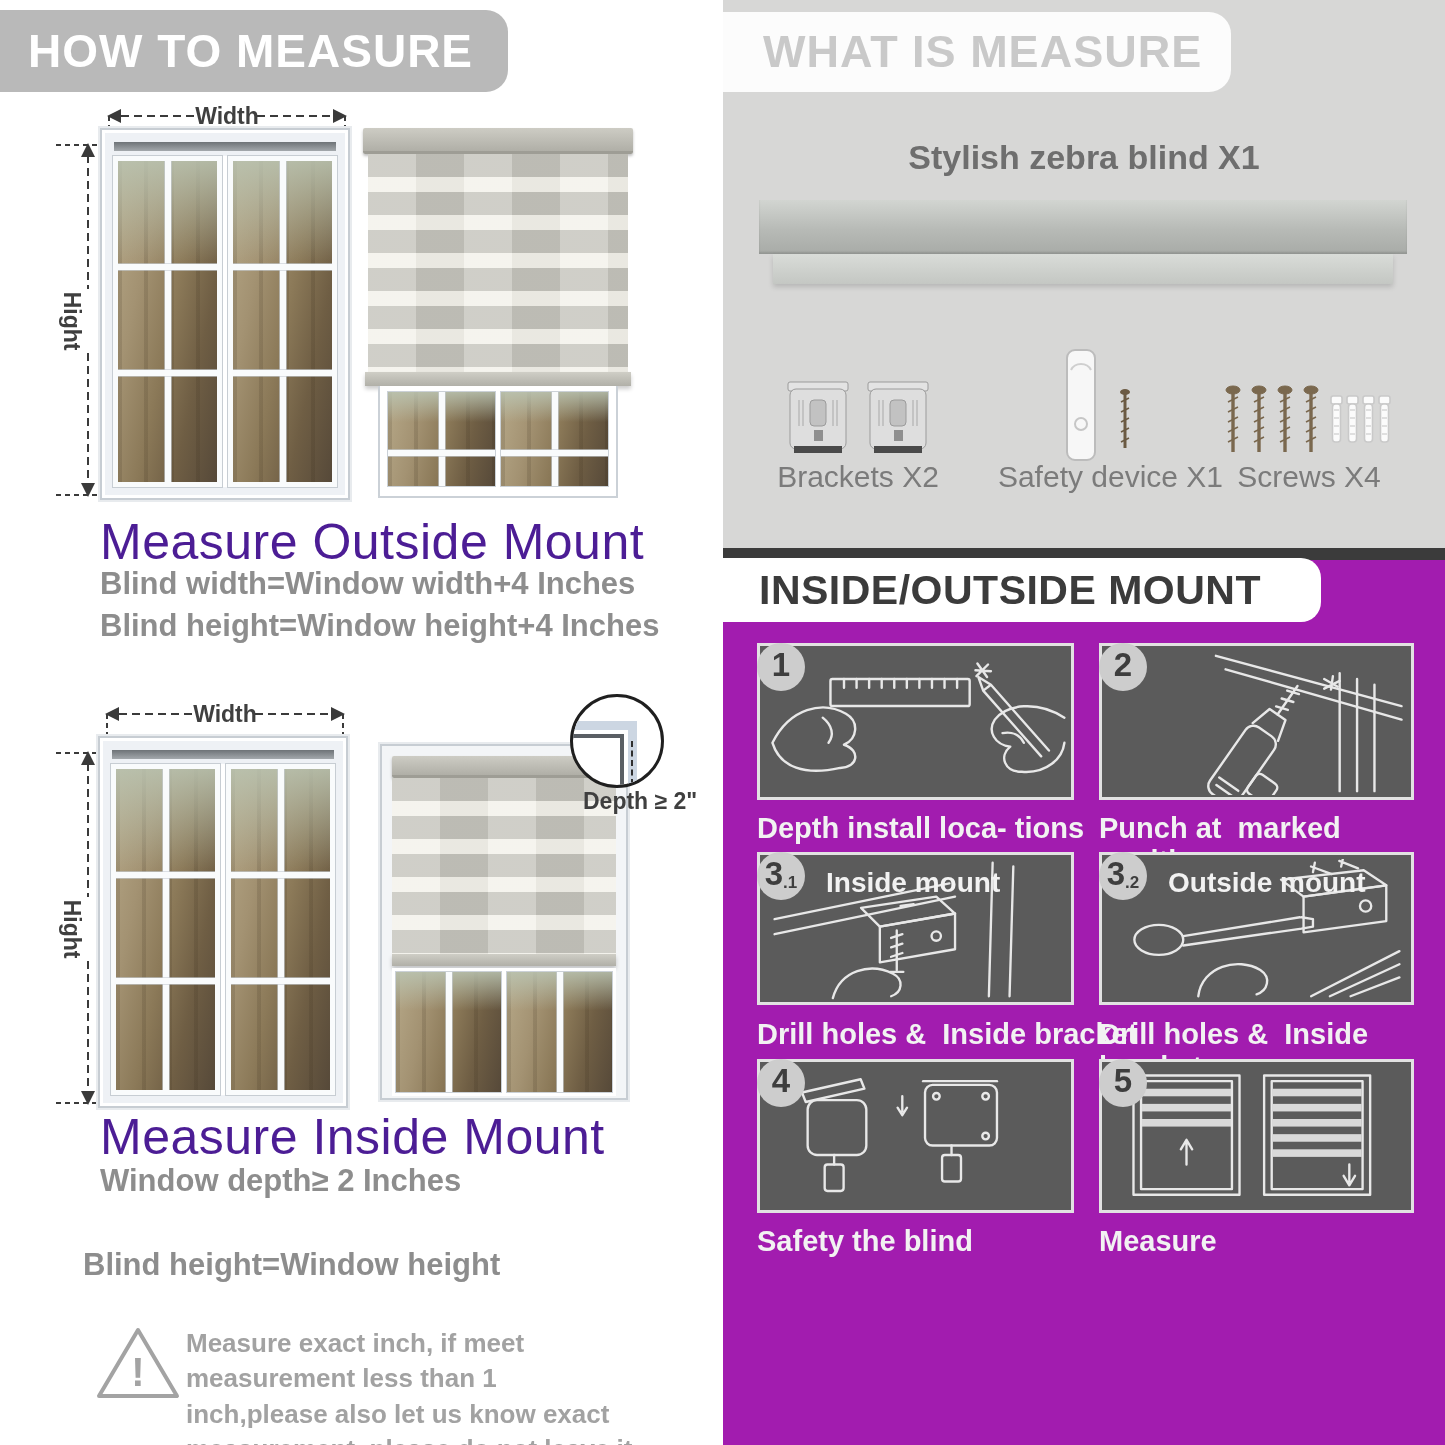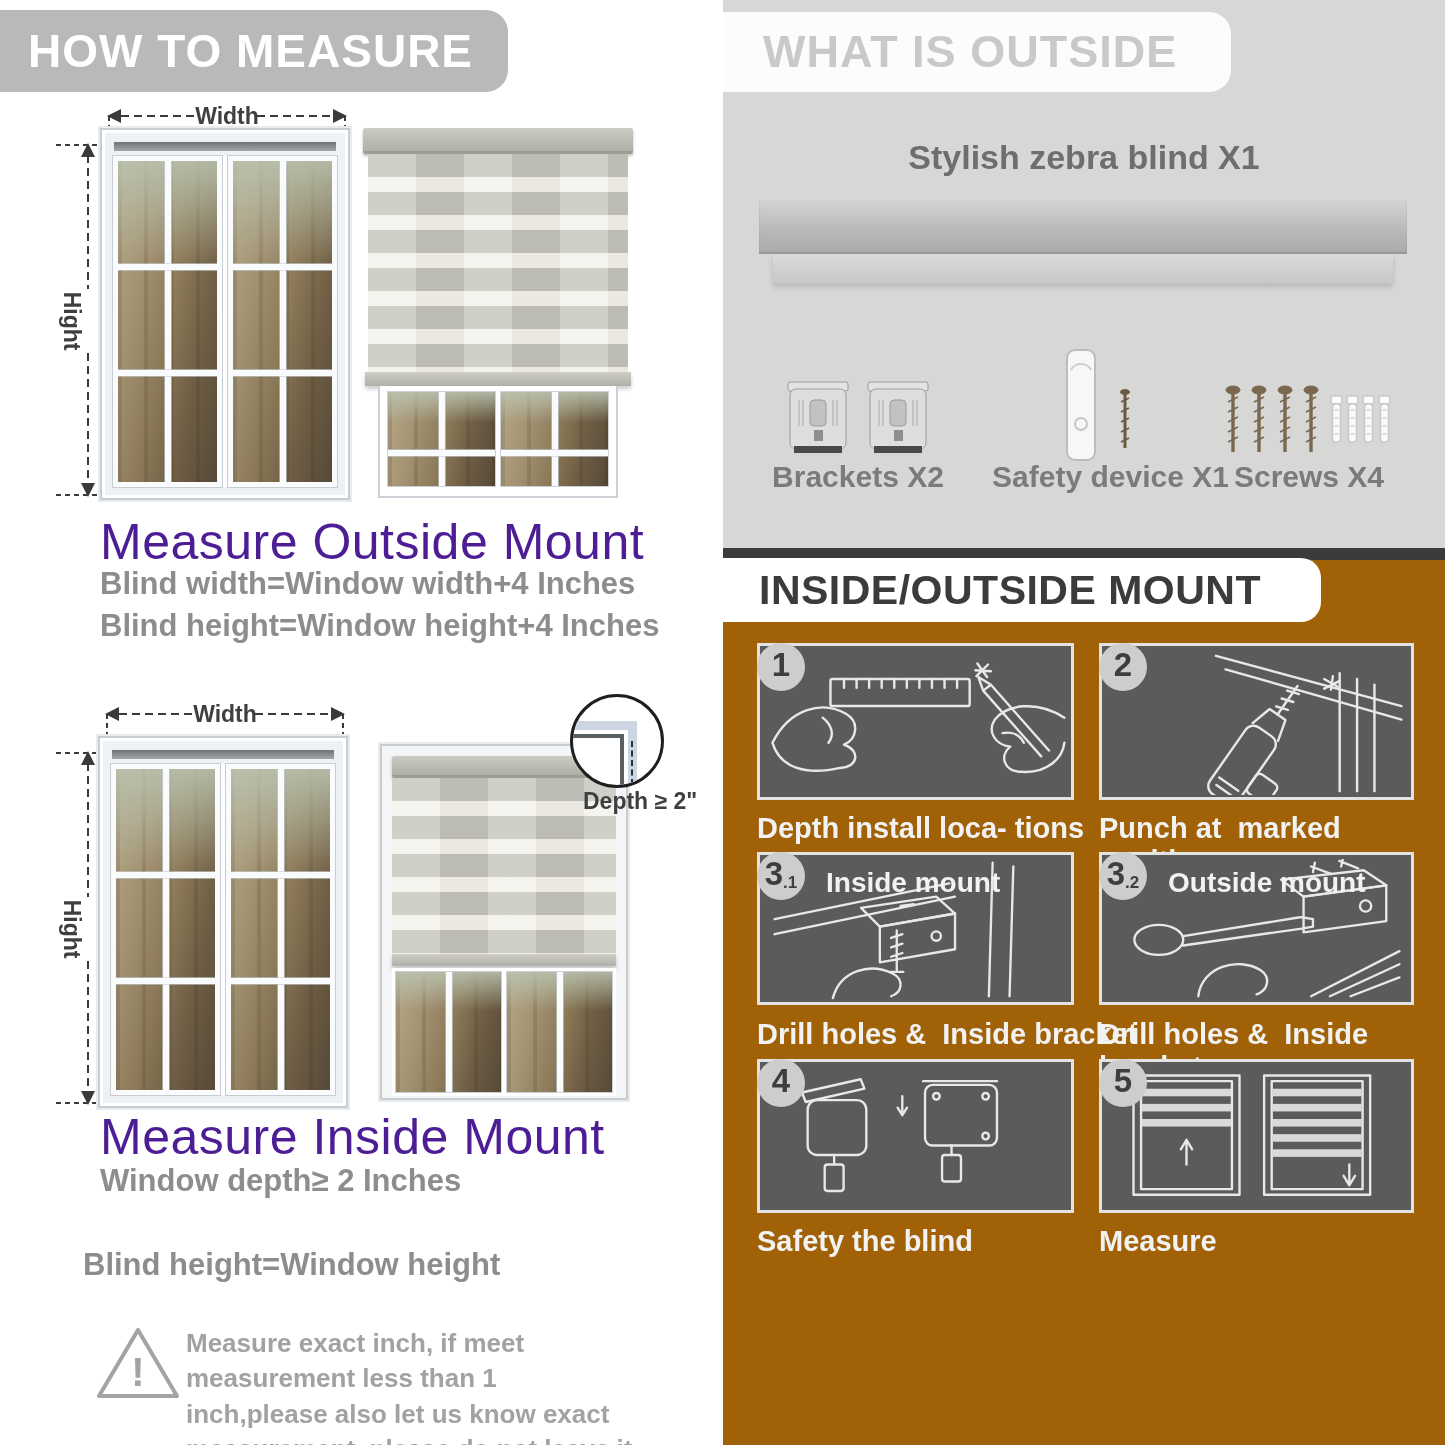--- a/index.html
+++ b/index.html
@@ -51,24 +51,24 @@
   
   .gray-panel{left:723px;top:0;width:722px;height:548px;background:#d7d7d6;}
   .included-header{left:0;top:12px;width:508px;height:80px;background:#fcfcfc;border-radius:0 22px 22px 0;
       display:flex;align-items:center;padding-left:40px;font-size:45px;font-weight:bold;color:#c9c9c9;
       letter-spacing:1px;box-sizing:border-box;}
   .product-label{left:0;right:0;top:138px;text-align:center;font-size:34px;font-weight:bold;color:#6e6e6e;}
   .rail-tier1{height:54px;background:linear-gradient(to bottom,#d2d5d1,#b7bab6 55%,#a8aba7);
       box-shadow:inset 0 -2px 2px rgba(0,0,0,.12);}
   .rail-tier2{height:30px;margin:0 14px;background:linear-gradient(to bottom,#d9dcd8,#c4c7c3);
       box-shadow:0 3px 5px rgba(0,0,0,.15);}
-  .part-label{font-size:30px;font-weight:bold;color:#7b7b7b;text-align:center;}
+  .part-label{font-size:30px;font-weight:normal;color:#7b7b7b;text-align:center;}
 
   .divider{left:723px;top:548px;width:722px;height:12px;background:#3b3b3b;}
-  .dark-panel{left:723px;top:560px;width:722px;height:885px;background:#a16207;}
+  .dark-panel{left:723px;top:560px;width:722px;height:885px;background:#a21caf;}
   .mount-header{left:0;top:-2px;width:598px;height:64px;background:#ffffff;border-radius:0 20px 20px 0;
       display:flex;align-items:center;padding-left:36px;font-size:41px;font-weight:bold;color:#3b3b3b;
       letter-spacing:.5px;box-sizing:border-box;}
   .tile{background:#5b5b5b;border:3px solid #e2e2e2;box-sizing:border-box;}
   .badge{position:absolute;left:-3px;top:-3px;width:48px;height:48px;border-radius:50%;background:#cdcdcd;
       color:#3e3e3e;display:flex;align-items:flex-start;justify-content:center;font-weight:bold;font-size:33px;
       line-height:44px;}
   .badge .sub{font-size:17px;line-height:1;margin-top:22px;}
   .tile-title{position:absolute;left:66px;top:12px;color:#f2f2f2;font-weight:bold;font-size:28px;}
   .step-caption{position:absolute;color:#f2f2f2;font-weight:bold;font-size:29px;white-space:pre-wrap;}
@@ -215,21 +215,21 @@
   <div class="abs body-line" style="left:100px;top:1163px">Window depth≥ 2 Inches</div>
   <div class="abs body-line" style="left:83px;top:1247px">Blind height=Window height</div>
 
   <svg class="abs" style="left:94px;top:1322px" width="88" height="84">
     <path d="M44,8 L83,74 L5,74 Z" fill="none" stroke="#a3a3a3" stroke-width="4" stroke-linejoin="round"></path>
     <text x="44" y="64" text-anchor="middle" font-size="40" font-weight="bold" fill="#a3a3a3">!</text>
   </svg>
   <div class="abs warn-text" style="left:186px;top:1326px;width:452px">Measure exact inch, if meet measurement less than 1 inch,please also let us know exact measurement, please do not leave it</div>
 
   <div class="abs gray-panel">
-    <div class="abs included-header">WHAT IS OUTSIDE</div>
+    <div class="abs included-header">WHAT IS MEASURE</div>
     <div class="abs product-label">Stylish zebra blind X1</div>
 
     <div class="abs" style="left:36px;top:200px;width:648px">
       <div class="rail-tier1"></div>
       <div class="rail-tier2"></div>
     </div>
 
     <svg class="abs" style="left:62px;top:380px" width="66" height="82">
       <rect x="3" y="2" width="60" height="9" rx="2" fill="#e3e3e3" stroke="#9b9b9b"></rect>
       <rect x="5" y="9" width="56" height="60" rx="6" fill="#dedede" stroke="#9b9b9b"></rect>

